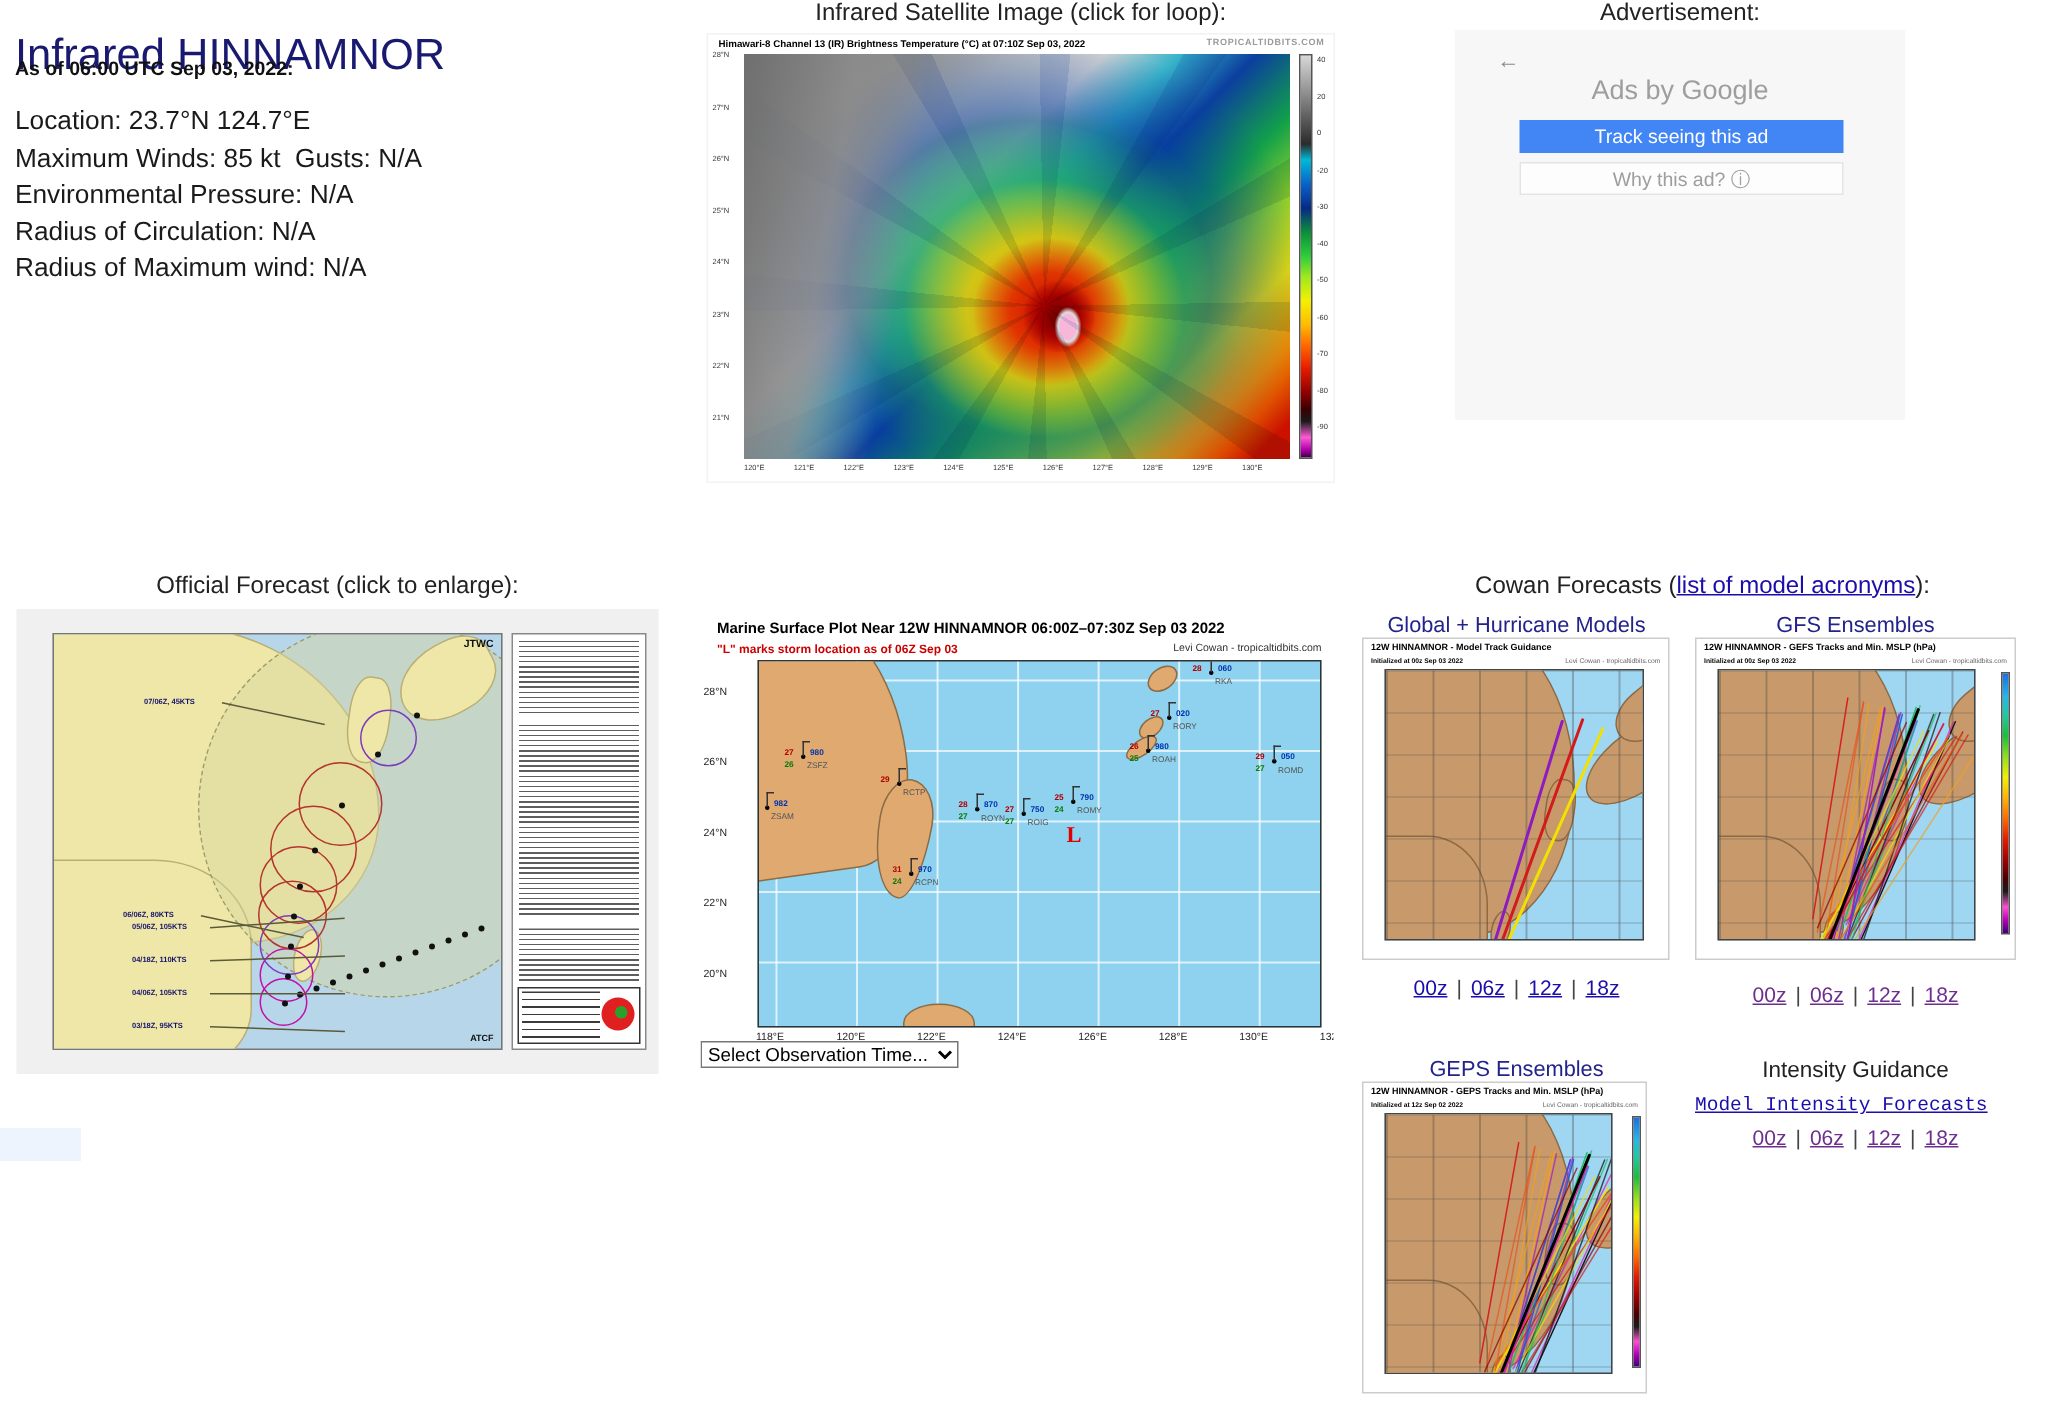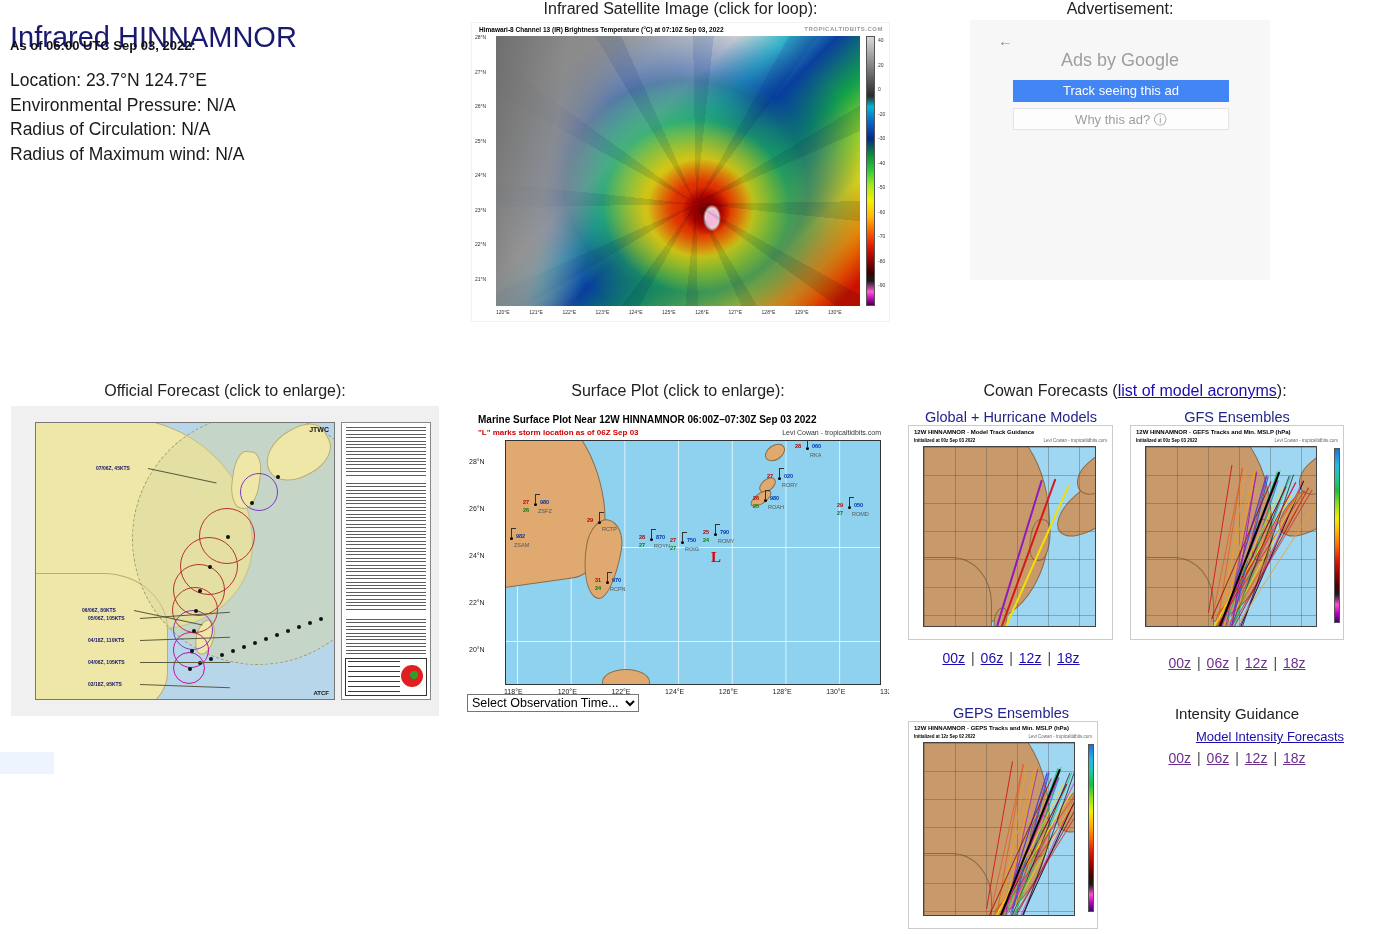--- a/index.html
+++ b/index.html
@@ -447,20 +447,21 @@
 </style>
 </head>
 <body>
 
 <div id="page">
 
   <h1 class="abs" id="storm-title">Infrared HINNAMNOR</h1>
   <div class="abs" id="storm-asof">As of 06:00 UTC Sep 03, 2022:</div>
   <div class="abs" id="storm-stats">
     <div>Location: 23.7°N 124.7°E</div>
+    <div>Maximum Winds: 85 kt  Gusts: N/A</div>
     <div>Environmental Pressure: N/A</div>
     <div>Radius of Circulation: N/A</div>
     <div>Radius of Maximum wind: N/A</div>
   </div>
 
   <div class="abs caption" style="left:471px; top:0px; width:419px;">Infrared Satellite Image (click for loop):</div>
 
   <div class="abs" id="sat-figure">
     <div id="sat-canvas">
       <div id="sat-clouds"></div>
@@ -578,21 +579,20 @@
       <div class="tp-lines" id="tp-block1"></div>
       <div class="tp-lines" id="tp-block2"></div>
       <div class="tp-lines" id="tp-block3"></div>
       <div id="tp-legend">
         <div class="legend-lines"></div>
         <div class="legend-sym"></div>
       </div>
     </div>
   </div>
 
-  <div class="abs caption" style="left:467px; top:382px; width:422px;">Surface Plot (click to enlarge):</div>
 
   <div class="abs" id="surface-figure">
     <div id="sfc-title">Marine Surface Plot Near 12W HINNAMNOR 06:00Z–07:30Z Sep 03 2022</div>
     <div id="sfc-subtitle">"L" marks storm location as of 06Z Sep 03</div>
     <div id="sfc-credit">Levi Cowan - tropicaltidbits.com</div>
     <div id="sfc-map">
       <div id="sfc-grid"></div>
       <div class="sfc-land" id="sfc-china"></div>
       <div class="sfc-land" id="sfc-taiwan"></div>
       <div class="sfc-land" id="sfc-ryukyu1"></div>
@@ -832,20 +832,20 @@
           <div class="trk" style="left: 62px; top: 20px; height: 192px; width: 1.3px; background: rgb(224, 27, 176); opacity: 0.95; transform: rotate(22deg);"></div>
           <div class="trk" style="left: 65.2px; top: 22px; height: 150px; width: 1.3px; background: rgb(138, 0, 0); opacity: 0.7; transform: rotate(24.4deg);"></div>
           <div class="trk" style="left: 68.4px; top: 24px; height: 157px; width: 1.3px; background: rgb(242, 224, 0); opacity: 0.7; transform: rotate(26.8deg);"></div>
           <div class="trk" style="left: 72px; top: 14px; height: 168px; width: 2.2px; background: rgb(0, 0, 0); transform: rotate(22deg);"></div>
         </div>
     </div>
     <div class="cbar-v" style="right:3px;"></div>
   </div>
 
   <div class="abs subcaption" style="left:1130px; top:705px; width:214px; color:#222; font-size:15px;">Intensity Guidance</div>
-  <div class="abs" style="left:1130px; top:727px; width:214px; text-align:right;">
+  <div class="abs" style="left:1130px; top:727px; width:214px; text-align:left;font-family:Liberation Mono, monospace;">
     <a class="link" style="font-size:13px;">Model Intensity Forecasts</a>
   </div>
   <div id="link-row-intensity" style="left:1130px; top:750px; width:214px; text-align:center;"><a class="link visited">00z</a><span class="sep">|</span><a class="link visited">06z</a><span class="sep">|</span><a class="link visited">12z</a><span class="sep">|</span><a class="link visited">18z</a></div>
 
   <div class="abs" id="bottom-blue-box"></div>
 
 </div>
 
 </body></html>

